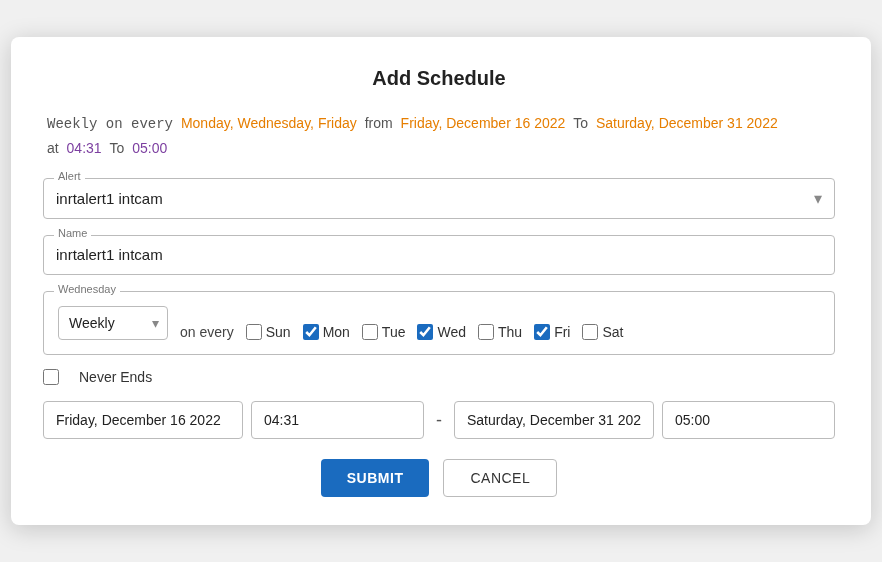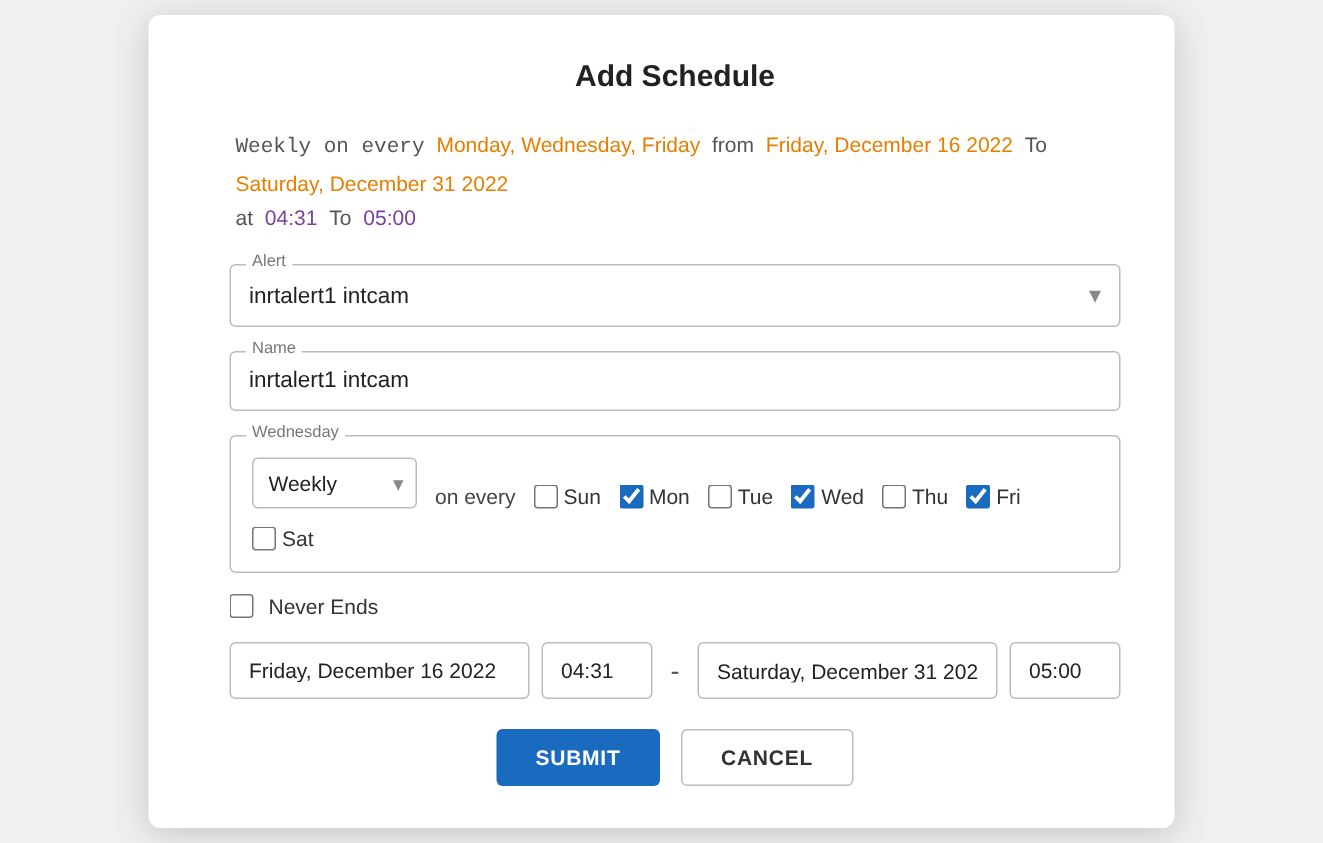--- a/index.html
+++ b/index.html
@@ -9,22 +9,22 @@
       display: flex;
       justify-content: center;
       align-items: center;
       height: 562px;
       width: 882px;
     }
     .dialog {
       background: #fff;
       border-radius: 8px;
       box-shadow: 0 4px 24px rgba(0,0,0,0.18);
-      width: 684px;
-      padding: 30px 36px 28px 54px;
+      width: 860px;
+      padding: 30px 36px 28px 32px;
     }
     .dialog-title {
       text-align: center;
       font-size: 20px;
       font-weight: 600;
       color: #222;
       margin-bottom: 22px;
     }
     .summary-row {
       font-size: 14px;
@@ -119,21 +119,21 @@
     }
     .day-checkbox input[type="checkbox"] {
       width: 16px;
       height: 16px;
       accent-color: #1a6bbf;
       cursor: pointer;
     }
     .never-ends-row {
       display: flex;
       align-items: flex-start;
-      gap: 10px;
+      gap: 20px;
       margin: 14px 0 16px 0;
       font-size: 14px;
       color: #333;
     }
     .never-ends-row input[type="checkbox"] {
       width: 16px;
       height: 16px;
       accent-color: #1a6bbf;
       cursor: pointer;
     }
@@ -172,21 +172,21 @@
       cursor: pointer;
       letter-spacing: 0.5px;
     }
     .btn-cancel {
       background: #fff;
       color: #333;
       border: 1px solid #bbb;
       border-radius: 4px;
       padding: 10px 26px;
       font-size: 14px;
-      font-weight: 700;
+      font-weight: 400;
       cursor: pointer;
       letter-spacing: 0.5px;
     }
     .occurrence-section {
       position: relative;
       border: 1px solid #bbb;
       border-radius: 4px;
       padding: 14px 14px 14px 14px;
       margin-bottom: 4px;
     }

